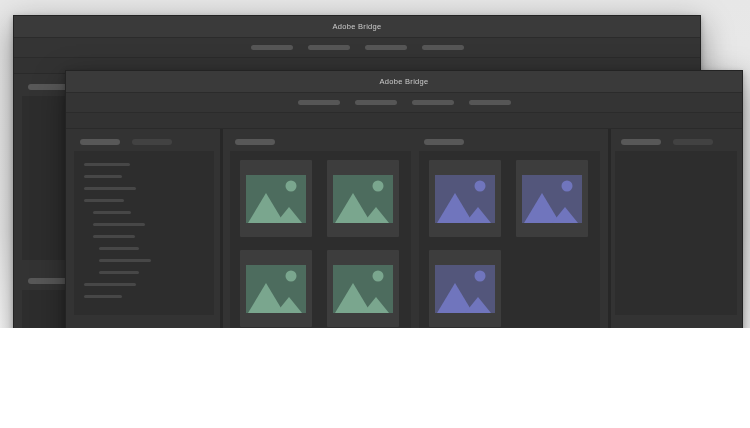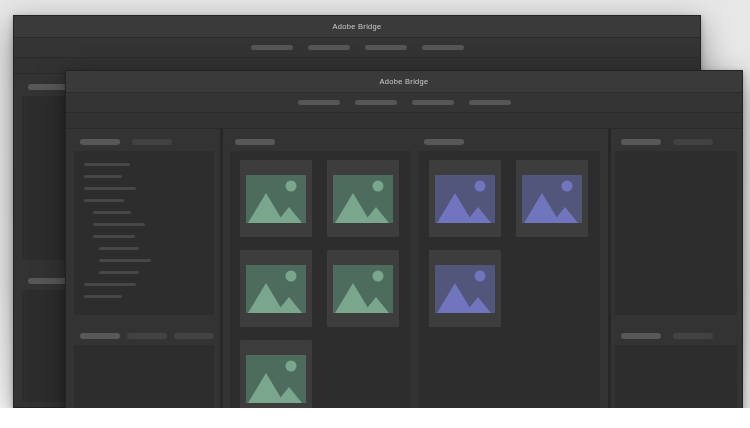--- a/index.html
+++ b/index.html
@@ -1,17 +1,17 @@
 <!DOCTYPE html>
 <html style="--page_bg_top: #e7e7e7; --page_bg_bottom: #fdfdfd; --window_bg: #333333; --titlebar_bg: #3a3a3a; --toolbar_bg: #343434; --pathbar_bg: #323232; --divider: #272727; --panel_bg: #2d2d2d; --card_bg: #3d3d3d; --toolbar_pill: #565656; --pill_bright: #585858; --pill_dim: #424242; --tree_line: #474747; --title_text: #cccccc; --green_thumb_bg: #4d6c5e; --green_thumb_fg: #7aa68e; --purple_thumb_bg: #53567b; --purple_thumb_fg: #7075bd;"><head>
 <meta charset="utf-8">
 <style>
   html,body{margin:0;padding:0;}
   body{font-family:"Liberation Sans",sans-serif;}
-  .stage{position:relative;width:750px;height:408px;overflow:hidden;
+  .stage{position:relative;width:750px;height:328px;overflow:hidden;
          background:linear-gradient(180deg,var(--page_bg_top) 0%,#ececec 70%,var(--page_bg_bottom) 100%);}
   .window{position:absolute;display:flex;flex-direction:column;
           background:var(--window_bg);border:1px solid #232323;
           box-shadow:0 10px 30px rgba(0,0,0,.40),0 2px 6px rgba(0,0,0,.25);
           box-sizing:border-box;overflow:hidden;}
   .titlebar{height:21px;flex:0 0 21px;background:var(--titlebar_bg);
             border-bottom:1px solid #2b2b2b;display:flex;align-items:center;justify-content:center;}
   .title{font-size:7.5px;letter-spacing:.3px;color:var(--title_text);}
   .toolbar{height:19px;flex:0 0 19px;background:var(--toolbar_bg);border-bottom:1px solid #2b2b2b;
            display:flex;align-items:center;justify-content:center;gap:15px;}

